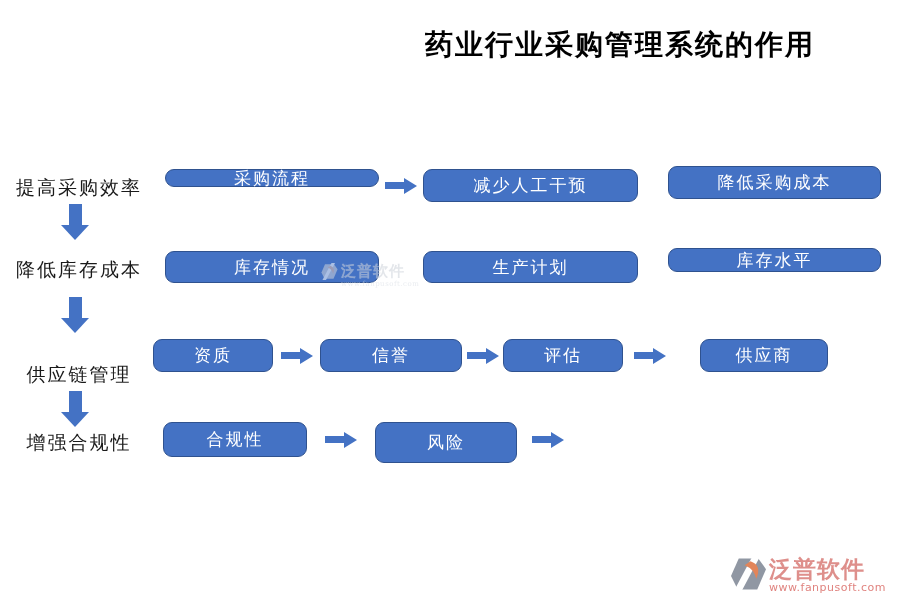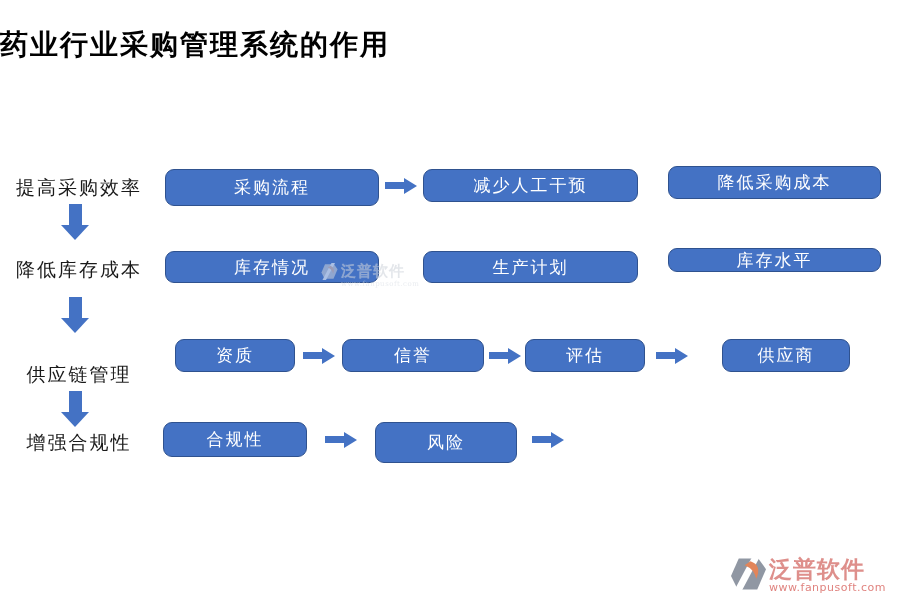--- a/index.html
+++ b/index.html
@@ -5,21 +5,21 @@
   html,body{margin:0;padding:0;}
   body{
     width:900px;height:600px;background:#ffffff;overflow:hidden;position:relative;
     font-family:"DejaVu Serif","Liberation Serif",serif;
   }
   .canvas{position:absolute;inset:0;}
 
   
   .title{
     position:absolute;top:26px;left:0;width:815px;margin:0;
-    text-align:left;font-size:28px;font-weight:bold;color:#000000;
+    text-align:right;font-size:28px;font-weight:bold;color:#000000;
     letter-spacing:2px;
   }
 
   
   .side-label{
     position:absolute;left:0;width:158px;text-align:center;
     font-size:19px;color:#1a1a1a;letter-spacing:2px;white-space:nowrap;
   }
 
   
@@ -96,39 +96,39 @@
       </div>
       <div class="side-label" style="top: 346px; color: rgb(26, 26, 26); margin-top: 16px;">供应链管理</div>
       <div class="down-arrow" style="top: 391px;">
         <div class="stem"></div>
         <div class="head"></div>
       </div>
       <div class="side-label" style="top: 430px; color: rgb(26, 26, 26);">增强合规性</div>
     </div>
   <div id="flow-rows">
       <div class="flow-row" style="top: 169px; left: 165px;">
-        <div class="flow-box" style="width: 214px; height: 37px;">采购流程</div>
+        <div class="flow-box" style="width: 214px; height: 18px;">采购流程</div>
         <div class="gap" style="width: 44px; height: 33px;">
           <div class="h-arrow">
             <div class="stem"></div>
             <div class="head"></div>
           </div>
         </div>
         <div class="flow-box" style="width: 215px; height: 33px;">减少人工干预</div>
         <div class="gap" style="width: 30px; height: 33px;"></div>
         <div class="flow-box raised" style="width: 213px; height: 33px;">降低采购成本</div>
       </div>
       <div class="flow-row" style="top: 251px; left: 165px;">
         <div class="flow-box" style="width: 214px; height: 32px;">库存情况</div>
         <div class="gap" style="width: 44px; height: 32px;"></div>
         <div class="flow-box" style="width: 215px; height: 32px;">生产计划</div>
         <div class="gap" style="width: 30px; height: 32px;"></div>
         <div class="flow-box raised" style="width: 213px; height: 24px;">库存水平</div>
       </div>
-      <div class="flow-row" style="top: 339px; left: 175px;">
+      <div class="flow-row" style="top: 339px; left: 153px;">
         <div class="flow-box" style="width: 120px; height: 33px;">资质</div>
         <div class="gap" style="width: 47px; height: 33px;">
           <div class="h-arrow">
             <div class="stem"></div>
             <div class="head"></div>
           </div>
         </div>
         <div class="flow-box" style="width: 142px; height: 33px;">信誉</div>
         <div class="gap" style="width: 41px; height: 33px;">
           <div class="h-arrow">

